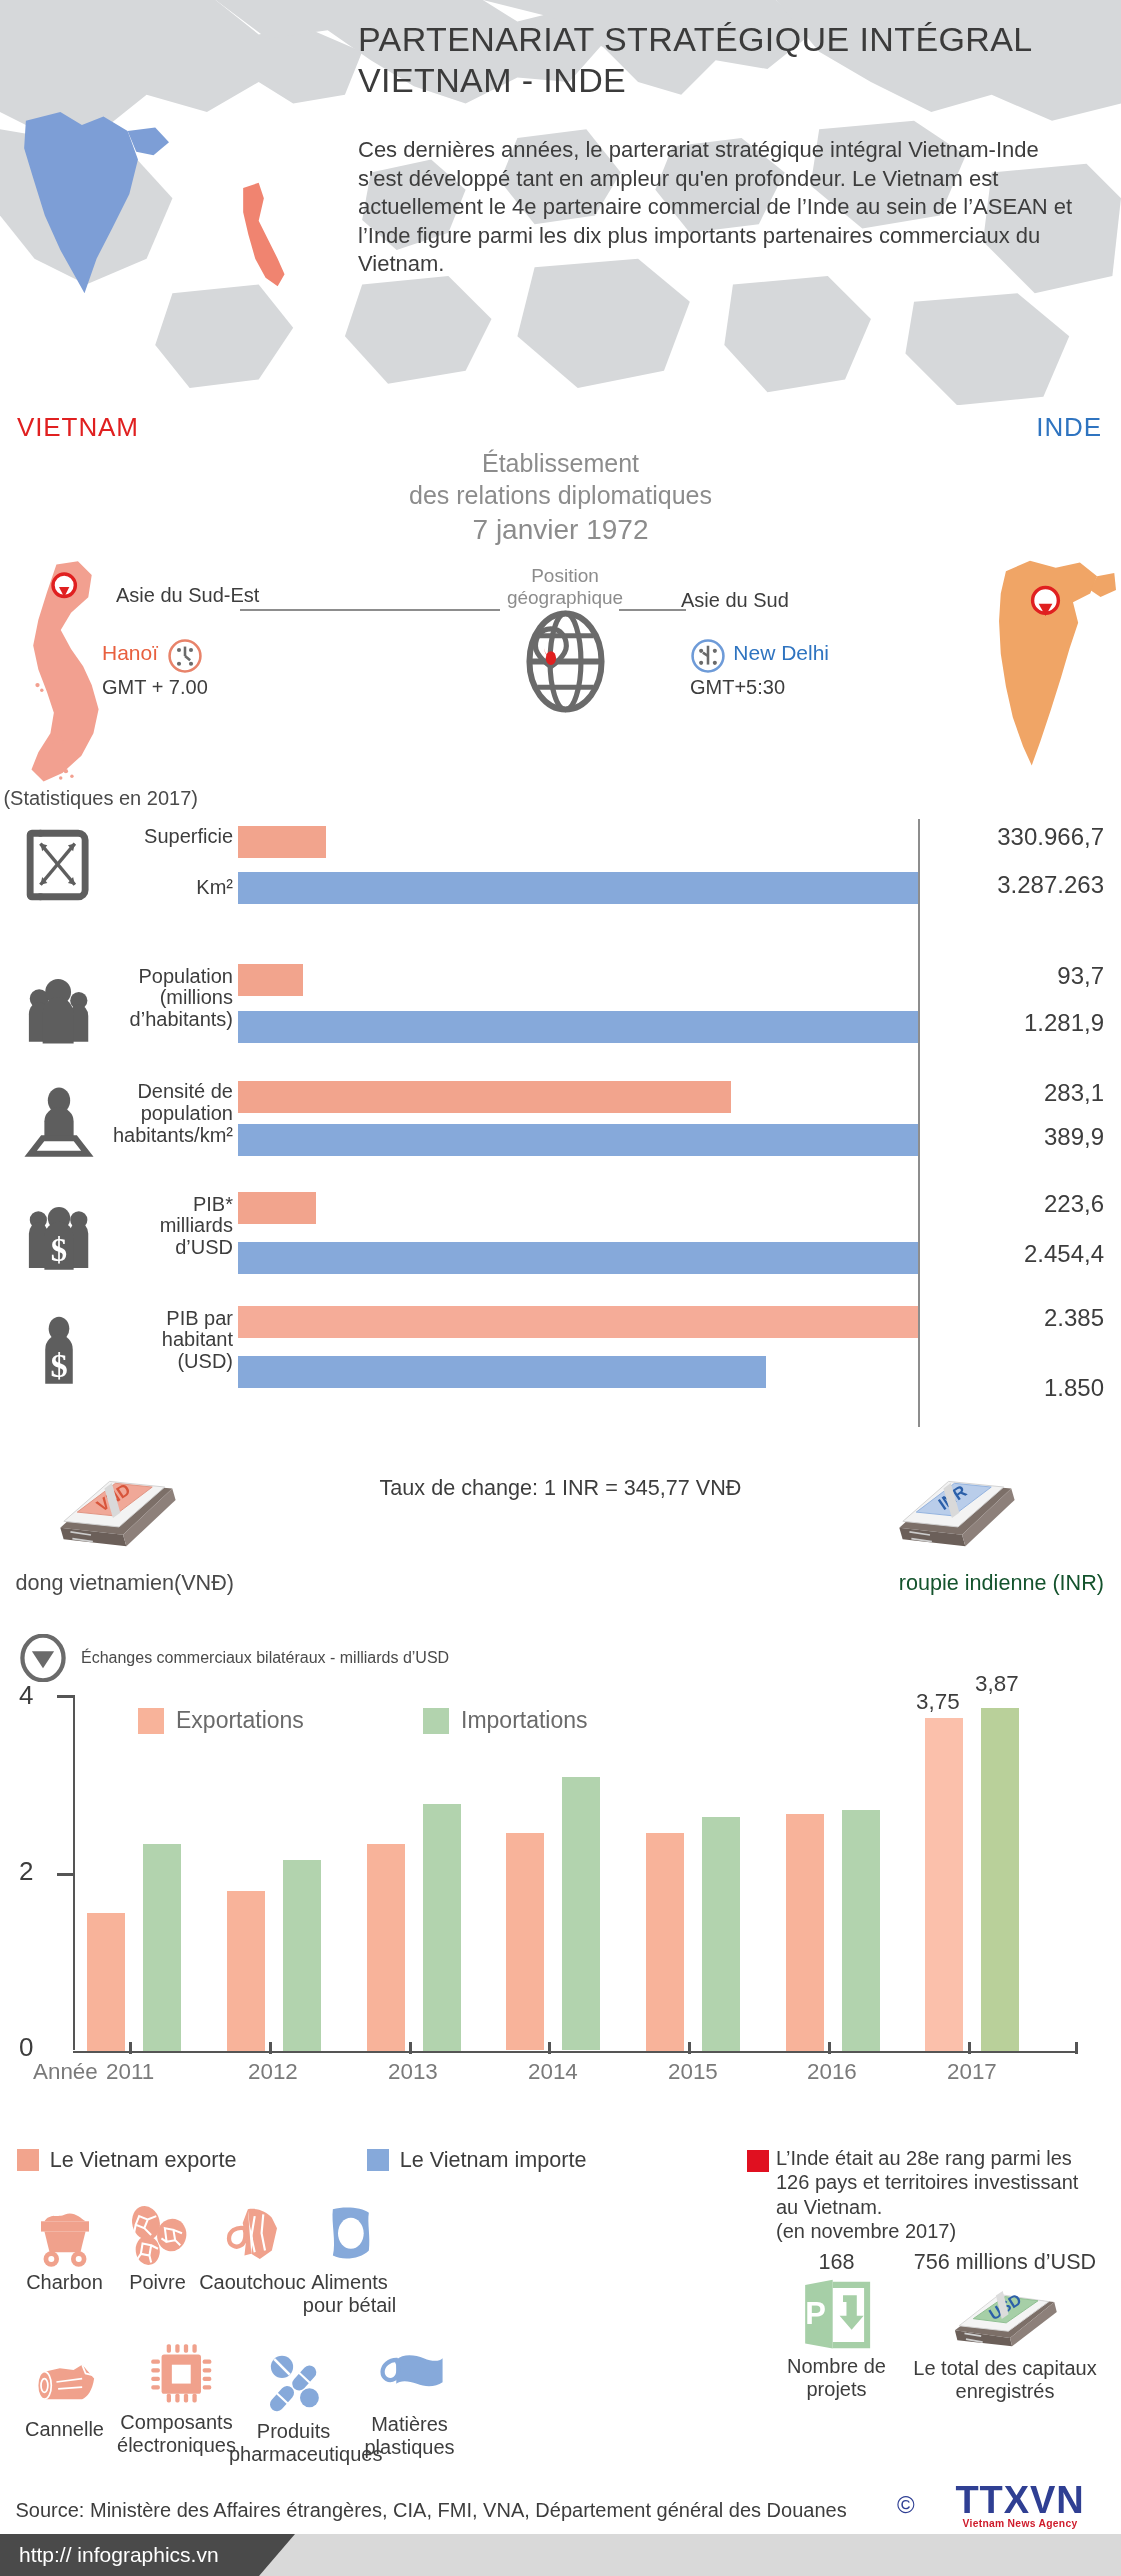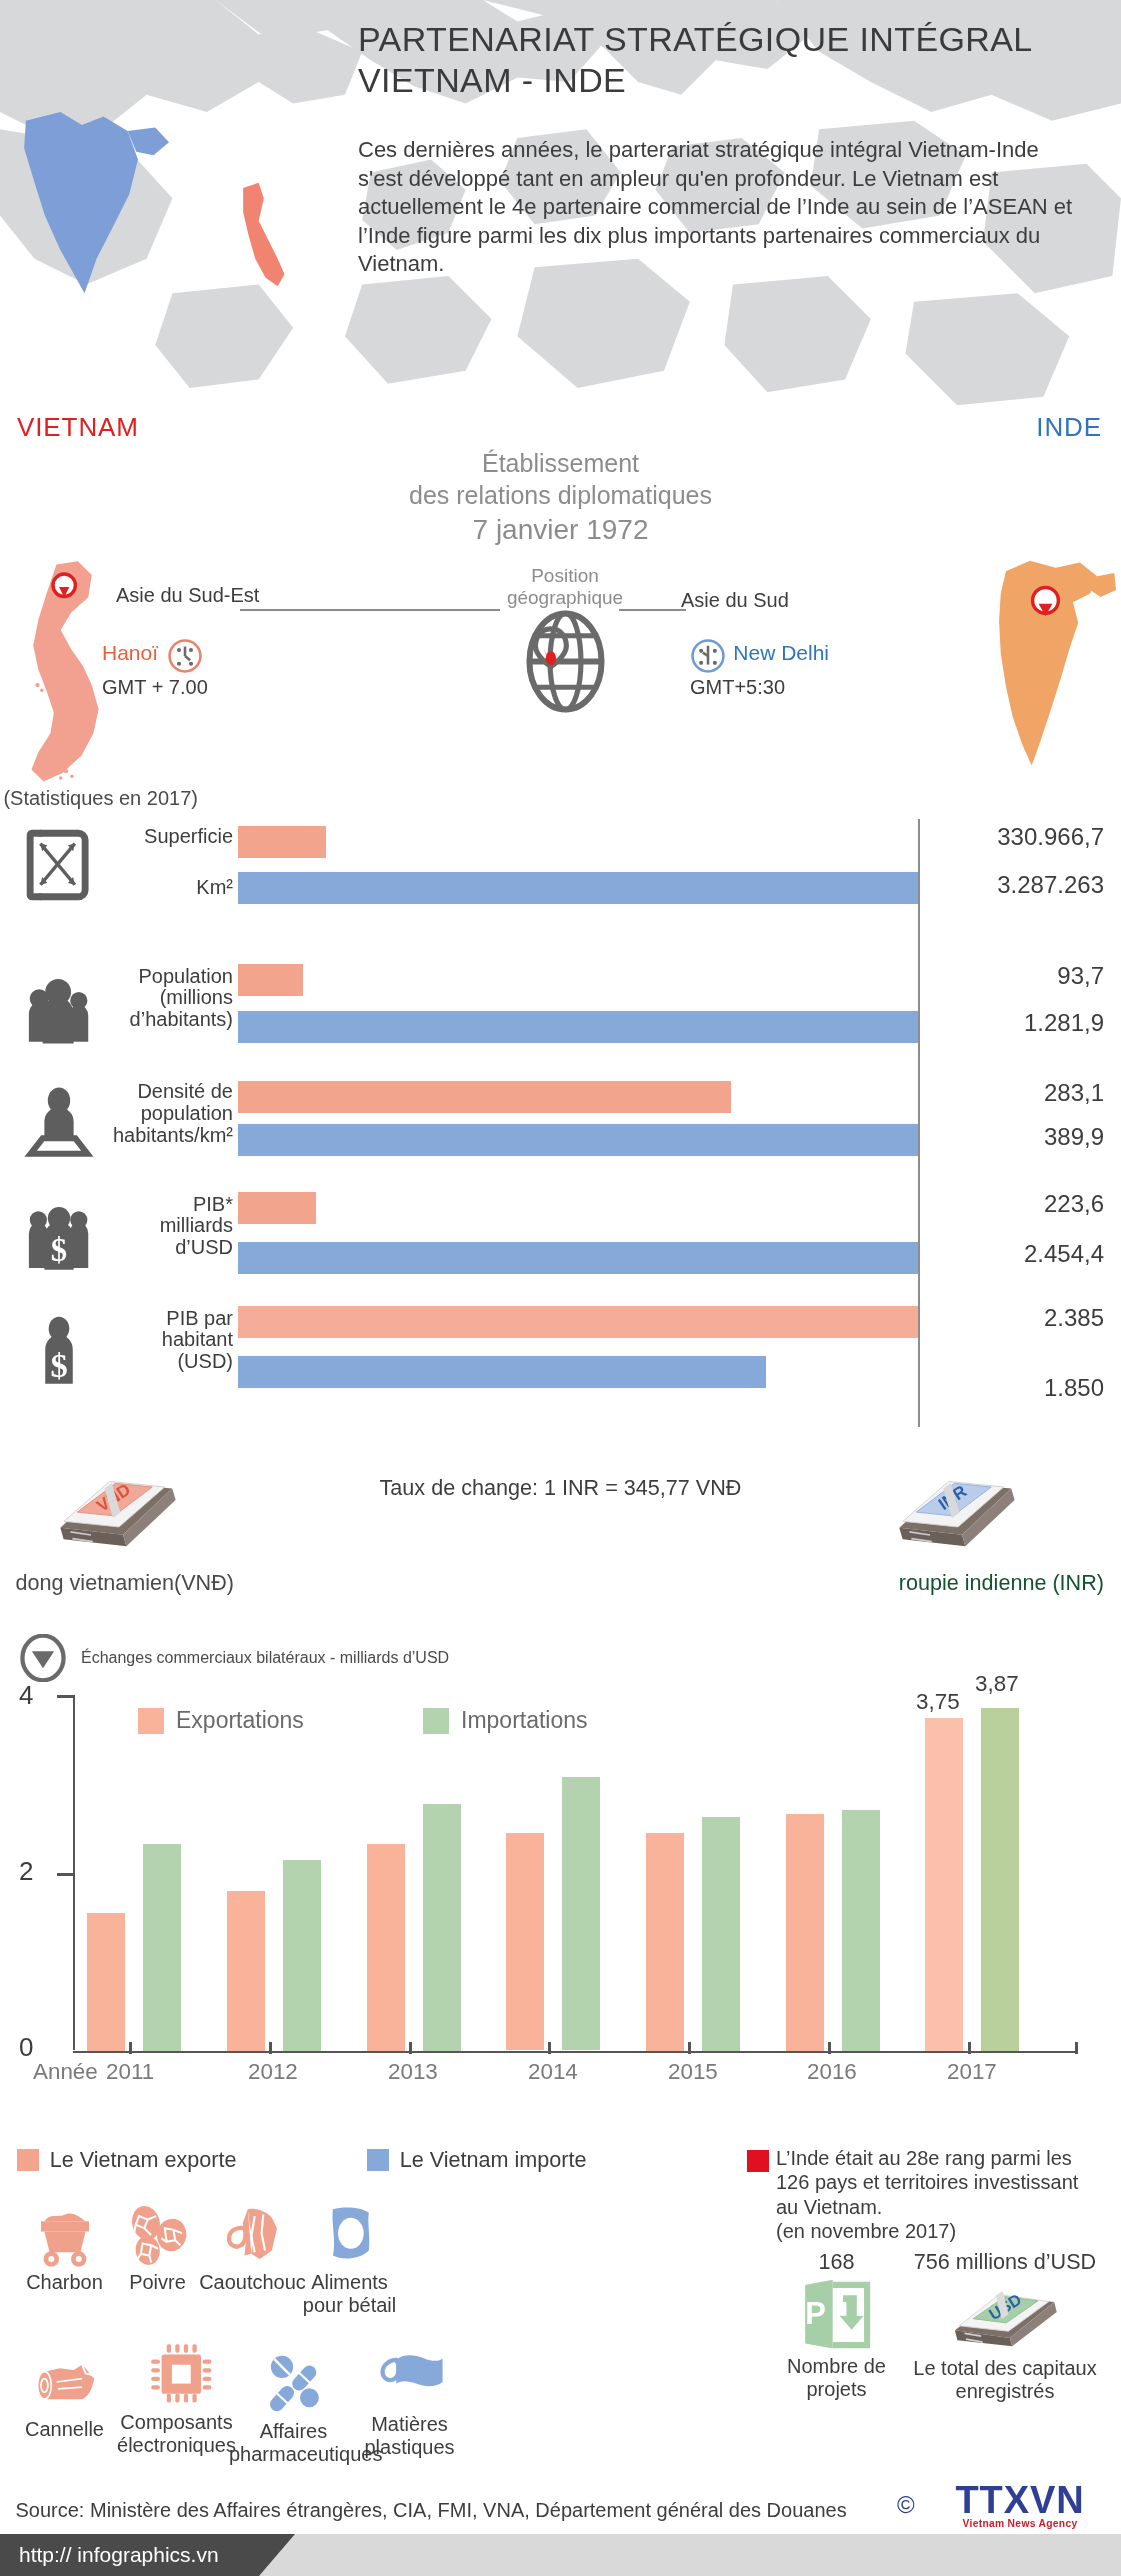--- a/index.html
+++ b/index.html
@@ -594,21 +594,21 @@
         <circle cx="28" cy="18" r="13" fill="#86a9da"></circle>
         <path d="M19,9 L37,27" stroke="#ffffff" stroke-width="3"></path>
         <rect x="46" y="14" width="16" height="34" rx="8" fill="#86a9da" transform="rotate(42 54 31)"></rect>
         <line x1="47" y1="24" x2="62" y2="38" stroke="#ffffff" stroke-width="2.5"></line>
         <rect x="20" y="38" width="16" height="34" rx="8" fill="#86a9da" transform="rotate(42 28 55)"></rect>
         <line x1="21" y1="48" x2="36" y2="62" stroke="#ffffff" stroke-width="2.5"></line>
         <circle cx="60" cy="54" r="11" fill="#86a9da"></circle>
       </svg>
     </div>
     <div class="cap">
-      <div>Affaires</div>
+      <div>Produits</div>
       <div>pharmaceutiques</div>
     </div>
   </div>
 
   <div class="prod" style="left:345px;top:2339px;">
     <div class="ico">
       <svg width="72" height="66" viewBox="0 0 84 76">
         <path d="M26,18 C34,10 48,12 58,16 C68,20 76,20 80,16 L80,44 C72,50 60,50 50,46 C40,42 30,42 26,46 Z" fill="#86a9da"></path>
         <path d="M26,18 C18,18 10,24 10,32 C10,40 18,44 24,40 C30,36 30,24 26,18 Z" fill="none" stroke="#86a9da" stroke-width="5"></path>
       </svg>

